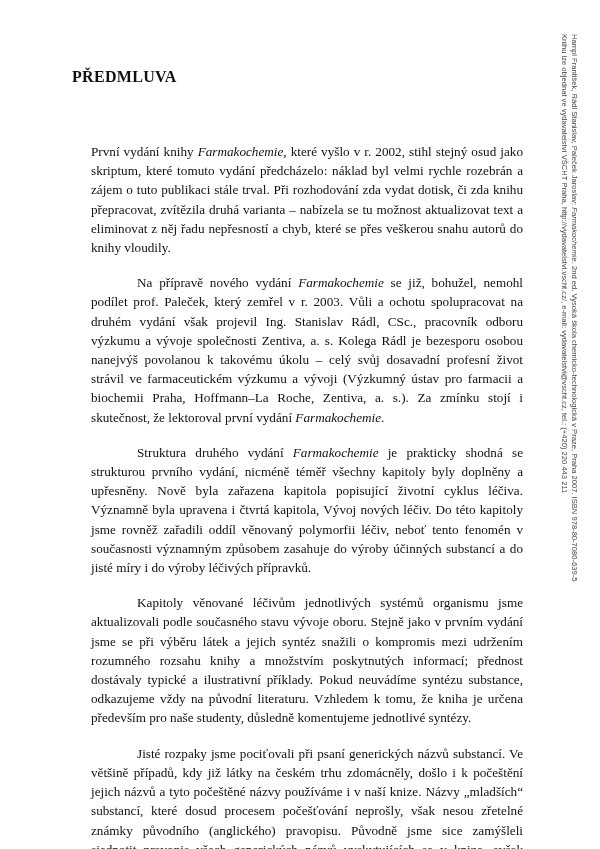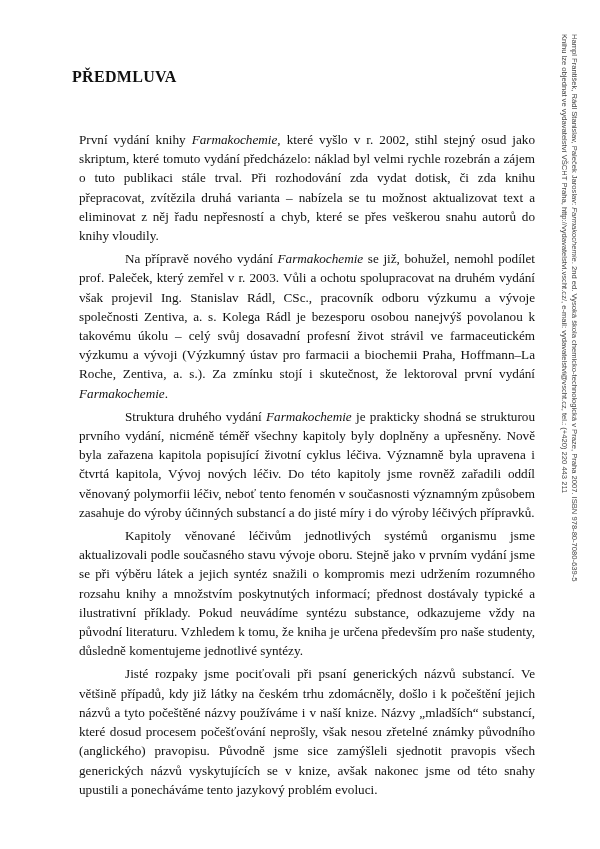--- a/index.html
+++ b/index.html
@@ -8,21 +8,21 @@
   .title {
     position: absolute; left: 72px; top: 68px;
     font-family: "Liberation Serif", serif; font-weight: bold; font-size: 16px;
     color: #111; letter-spacing: 0.3px; margin: 0;
   }
   .body-text {
     position: absolute; left: 75px; top: 126px; width: 464px;
     font-family: "Liberation Serif", serif; font-size: 13.2px; line-height: 19.2px;
     color: #111; text-align: justify; hyphens: manual;
   }
-  .body-text p { margin: 4px; }
+  .body-text p { margin: 16px; }
   .body-text p.indent { text-indent: 46px; }
   .body-text em { font-style: italic; }
   .page-number {
     position: absolute; left: 0; width: 600px; top: 783px; text-align: center;
     font-family: "Liberation Serif", serif; font-size: 13.2px; color: #111;
   }
   .side-note {
     position: absolute; left: 579px; top: 34px;
     transform-origin: 0 0; transform: rotate(90deg);
     width: 620px;

